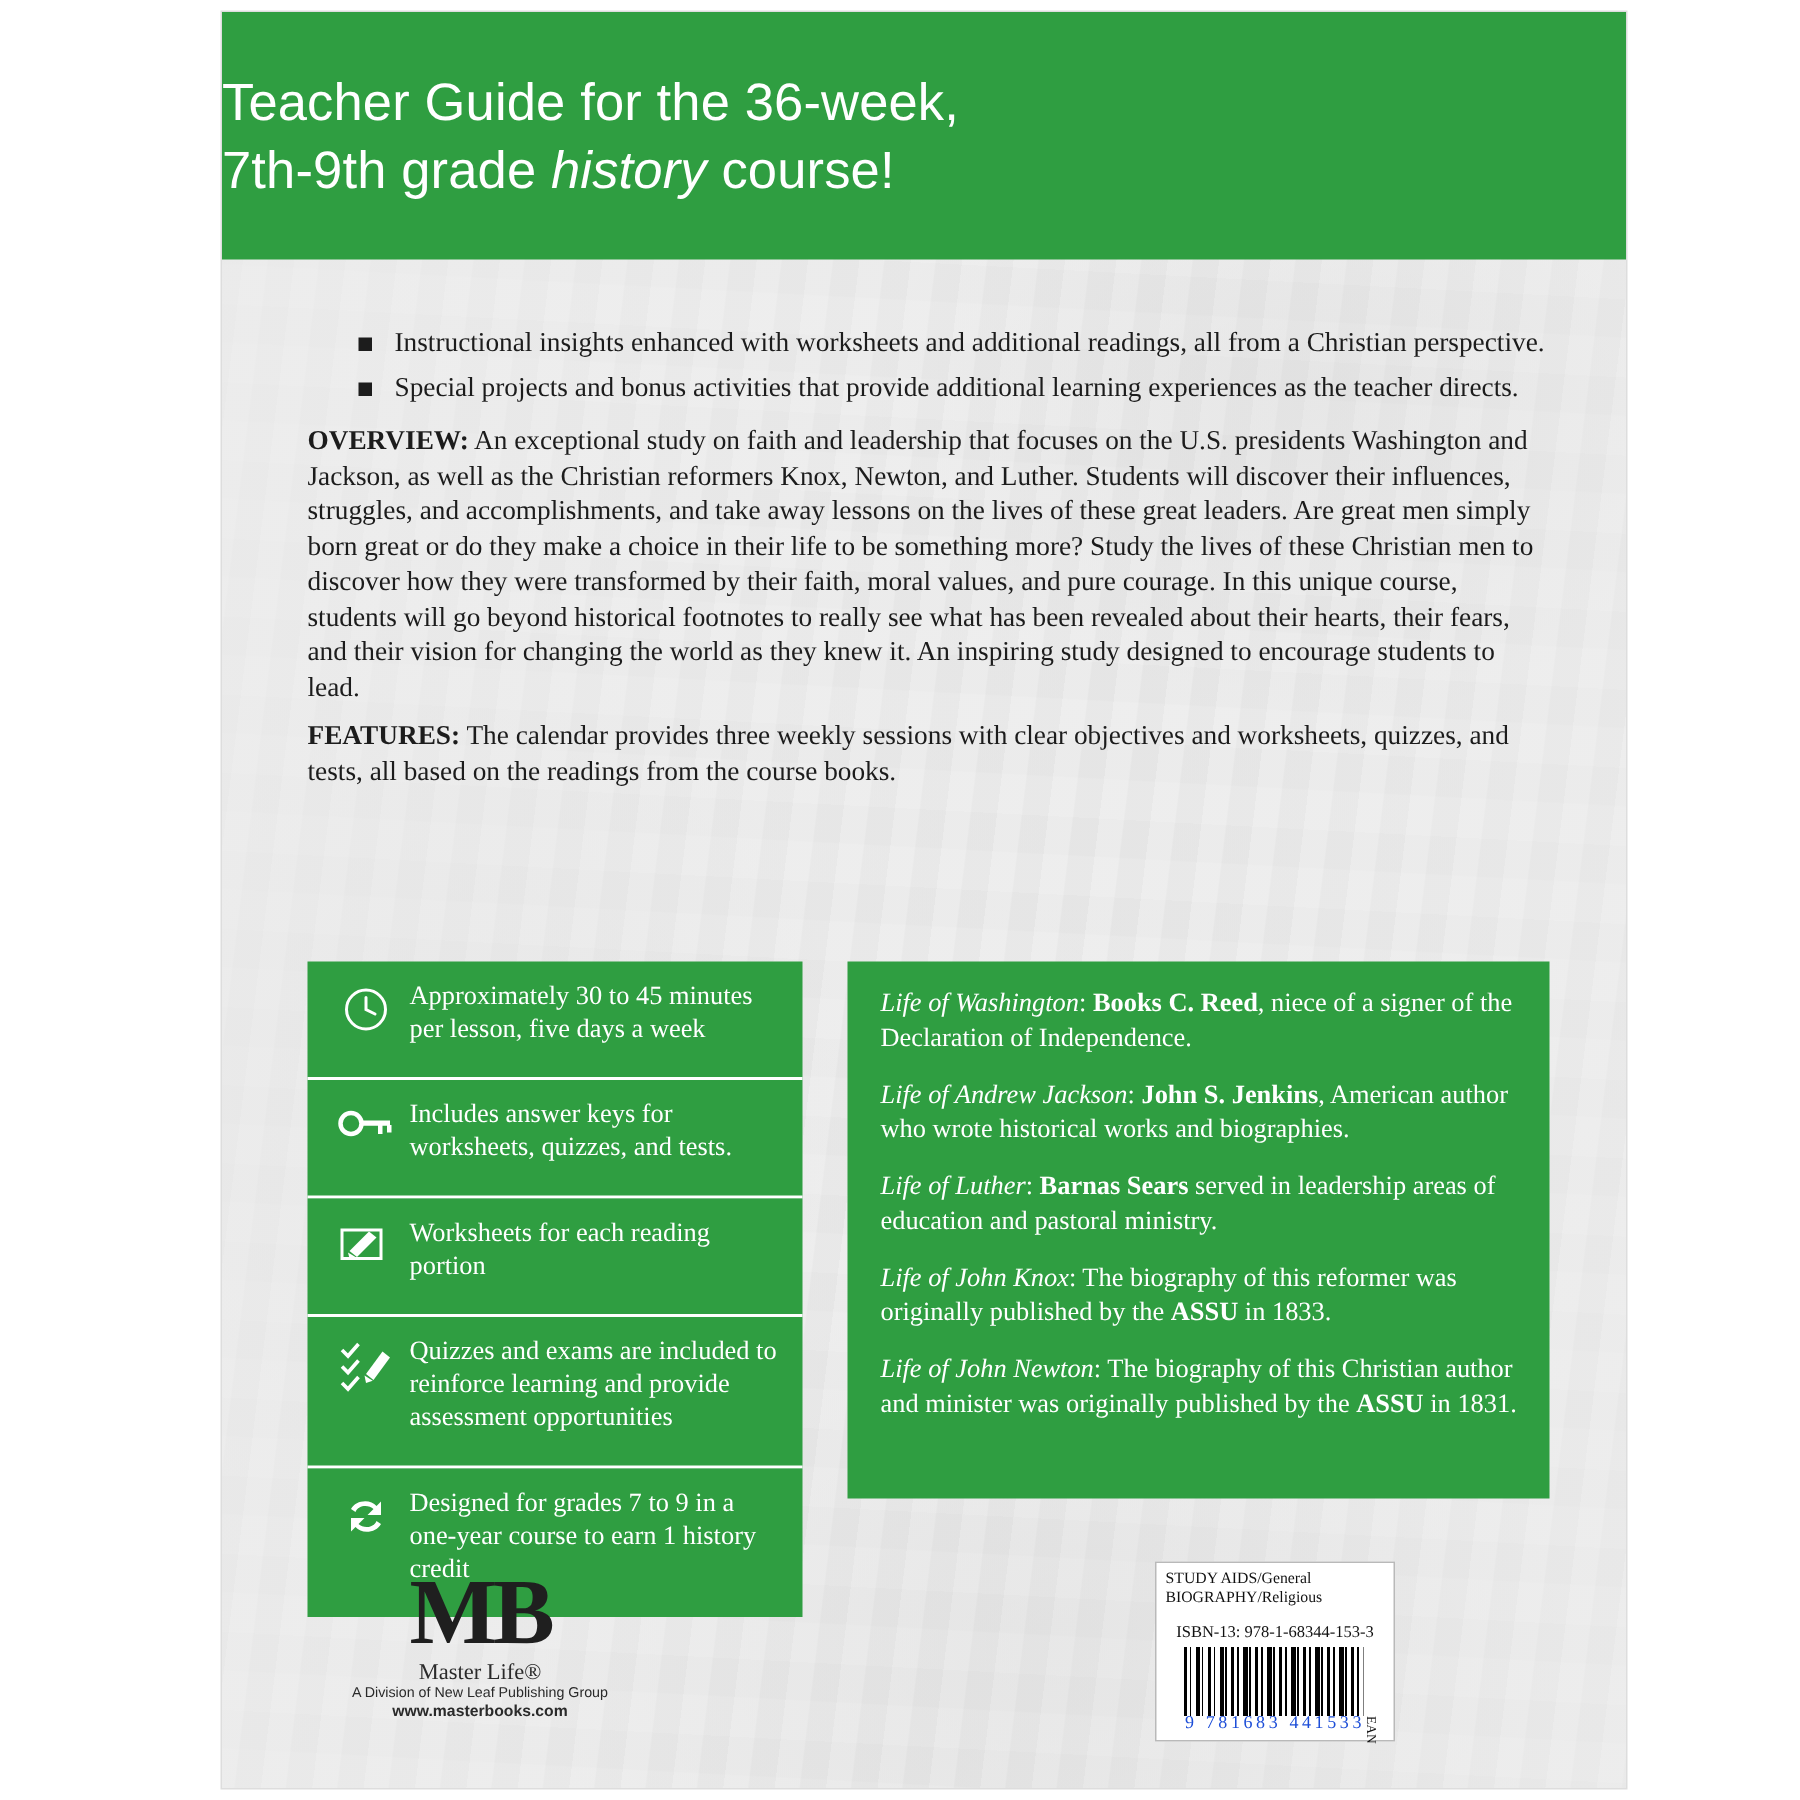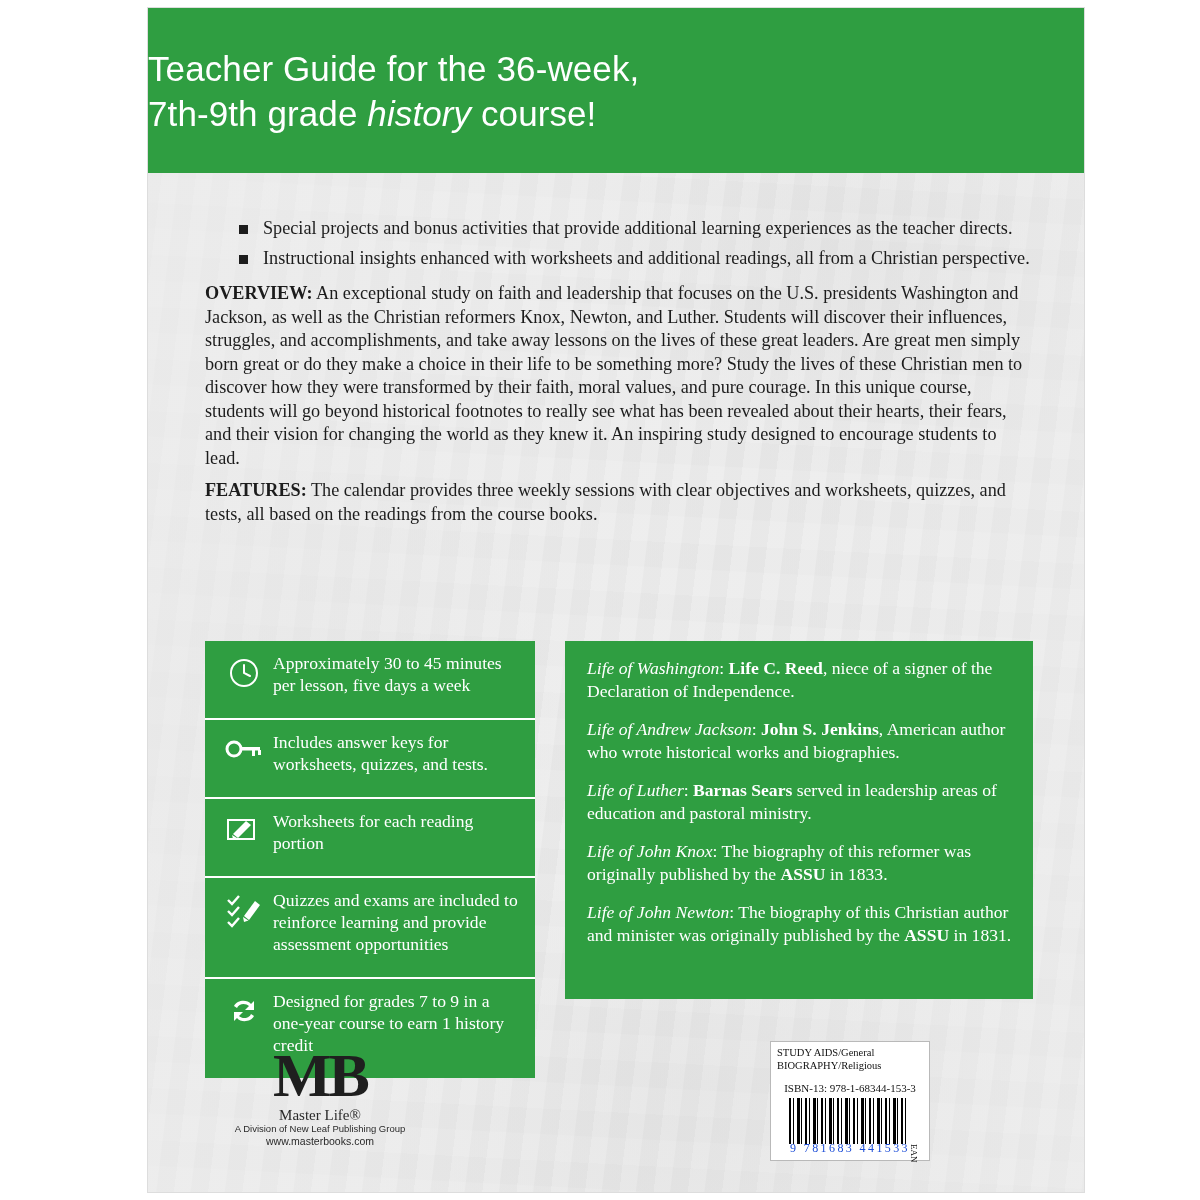--- a/index.html
+++ b/index.html
@@ -193,20 +193,21 @@
   }
   .logo .sub {
     font-size: 9.5px;
     line-height: 12px;
     font-family: "Liberation Sans", sans-serif;
   }
   .logo .url {
     font-size: 10.5px;
     line-height: 13px;
     font-family: "Liberation Sans", sans-serif;
+    font-weight: bold;
   }
 
   
   .barcode-block {
     position: absolute;
     left: 622px;
     top: 868px;
     width: 160px;
     background: #ffffff;
     border: 1px solid #b9b9b9;
@@ -273,22 +274,22 @@
   <div class="header">
     <div class="line">Teacher Guide for the 36-week,</div>
     <div class="line"><span>7th-9th grade </span><em>history</em><span> course!</span></div>
   </div>
 
   <div class="content">
 
     <div class="body-text">
 
       <ul class="bullets">
+        <li><span>Instructional insights enhanced with worksheets and additional readings, all from a Christian perspective.</span></li>
         <li><span>Special projects and bonus activities that provide additional learning experiences as the teacher directs.</span></li>
-        <li><span>Instructional insights enhanced with worksheets and additional readings, all from a Christian perspective.</span></li>
       </ul>
 
       <p><strong>OVERVIEW:</strong><span> An exceptional study on faith and leadership that focuses on the U.S. presidents Washington and Jackson, as well as the Christian reformers Knox, Newton, and Luther. Students will discover their influences, struggles, and accomplishments, and take away lessons on the lives of these great leaders. Are great men simply born great or do they make a choice in their life to be something more? Study the lives of these Christian men to discover how they were transformed by their faith, moral values, and pure courage. In this unique course, students will go beyond historical footnotes to really see what has been revealed about their hearts, their fears, and their vision for changing the world as they knew it. An inspiring study designed to encourage students to lead.</span></p>
 
       <p><strong>FEATURES:</strong><span> The calendar provides three weekly sessions with clear objectives and worksheets, quizzes, and tests, all based on the readings from the course books.</span></p>
     </div>
 
     <div class="panels">
 
       <div class="panel-left">
@@ -345,21 +346,21 @@
               <path d="M8 13 C11 7, 21 6, 25 11 L28 8 L28 17 L19 17 L23 13 C20 10, 13 10, 11 15 Z" fill="#ffffff"></path>
               <path d="M28 23 C25 29, 15 30, 11 25 L8 28 L8 19 L17 19 L13 23 C16 26, 23 26, 25 21 Z" fill="#ffffff"></path>
             </svg>
           </div>
           <div class="feature-text">Designed for grades 7 to 9 in a one-year course to earn 1 history credit</div>
         </div>
 
       </div>
 
       <div class="panel-right">
-        <p><em>Life of Washington</em>: <strong>Life C. Reed</strong><span>, niece of a signer of the Declaration of Independence.</span></p>
+        <p><em>Life of Washington</em>: <strong>Books C. Reed</strong><span>, niece of a signer of the Declaration of Independence.</span></p>
         <p><em>Life of Andrew Jackson</em>: <strong>John S. Jenkins</strong><span>, American author who wrote historical works and biographies.</span></p>
         <p><em>Life of Luther</em>: <strong>Barnas Sears</strong><span> served in leadership areas of education and pastoral ministry.</span></p>
         <p><em>Life of John Knox</em><span>: The biography of this reformer was originally published by the </span><strong>ASSU</strong><span> in 1833.</span></p>
         <p><em>Life of John Newton</em><span>: The biography of this Christian author and minister was originally published by the </span><strong>ASSU</strong><span> in 1831.</span></p>
       </div>
 
     </div>
 
     <div class="logo">
       <div class="mark">MB</div>

